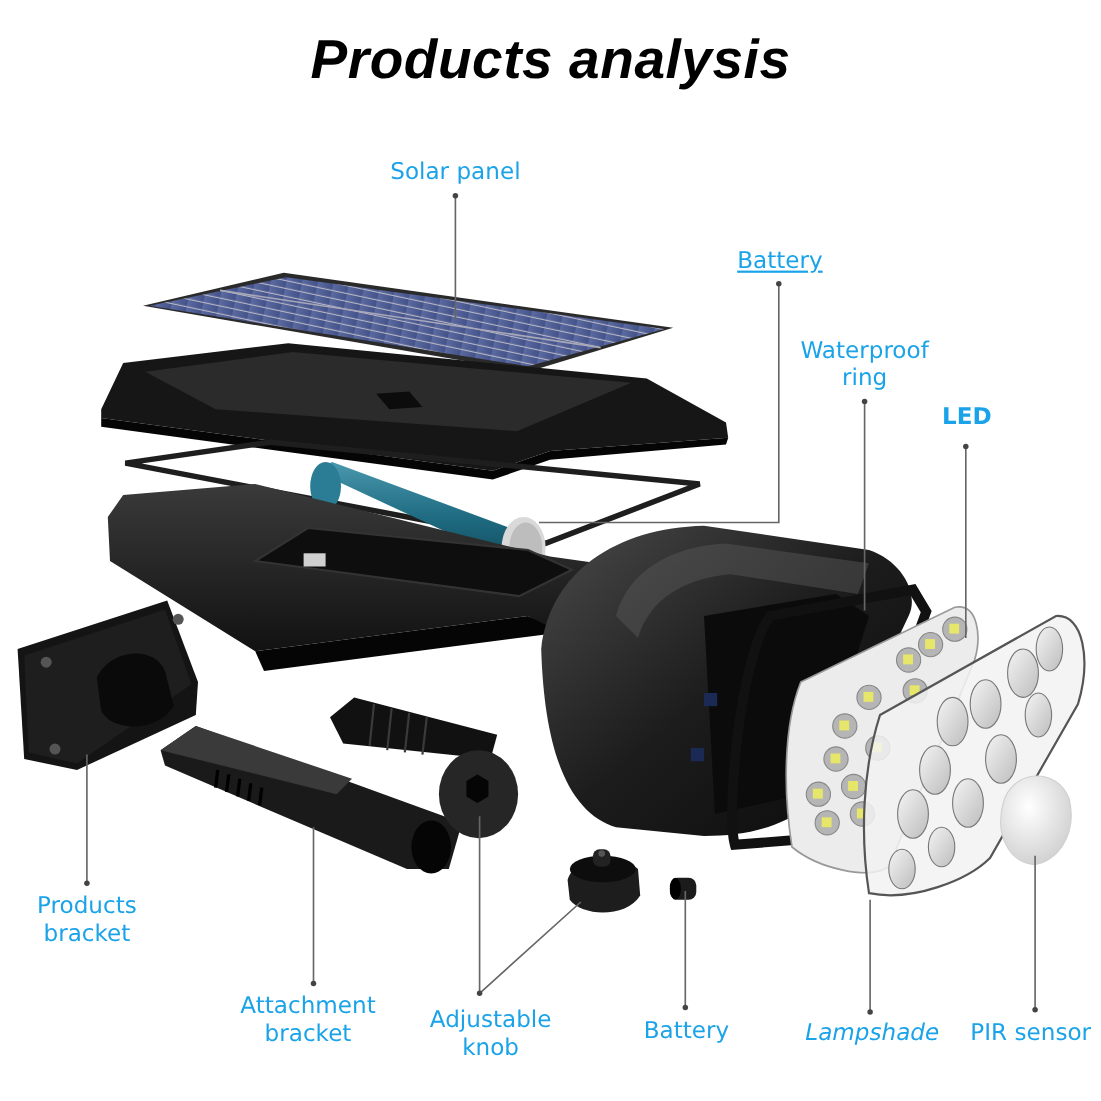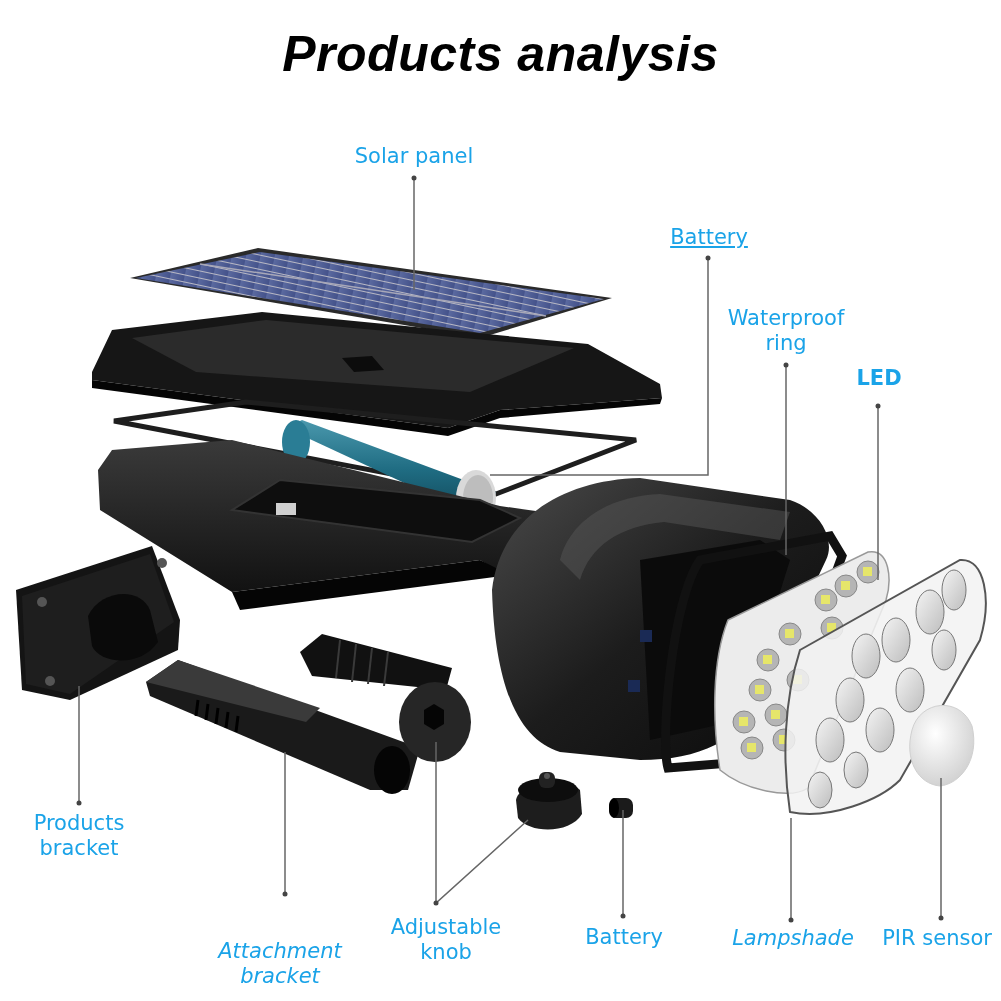--- a/index.html
+++ b/index.html
@@ -233,21 +233,21 @@
   <div>Waterproof</div>
   <div>ring</div>
 </div>
 <div class="label" style="left: 879px; top: 366px; color: rgb(26, 163, 232); font-weight: bold;">
   <span>LED</span>
 </div>
 <div class="label" style="left: 79px; top: 811px; color: rgb(26, 163, 232);">
   <div>Products</div>
   <div>bracket</div>
 </div>
-<div class="label" style="left: 280px; top: 939px; color: rgb(26, 163, 232); font-style: italic;">
+<div class="label" style="left: 280px; top: 902px; color: rgb(26, 163, 232);">
   <div>Attachment</div>
   <div>bracket</div>
 </div>
 <div class="label" style="left: 446px; top: 915px; color: rgb(26, 163, 232);">
   <div>Adjustable</div>
   <div>knob</div>
 </div>
 <div class="label" style="left: 624px; top: 925px; color: rgb(26, 163, 232);">
   <span>Battery</span>
 </div>

